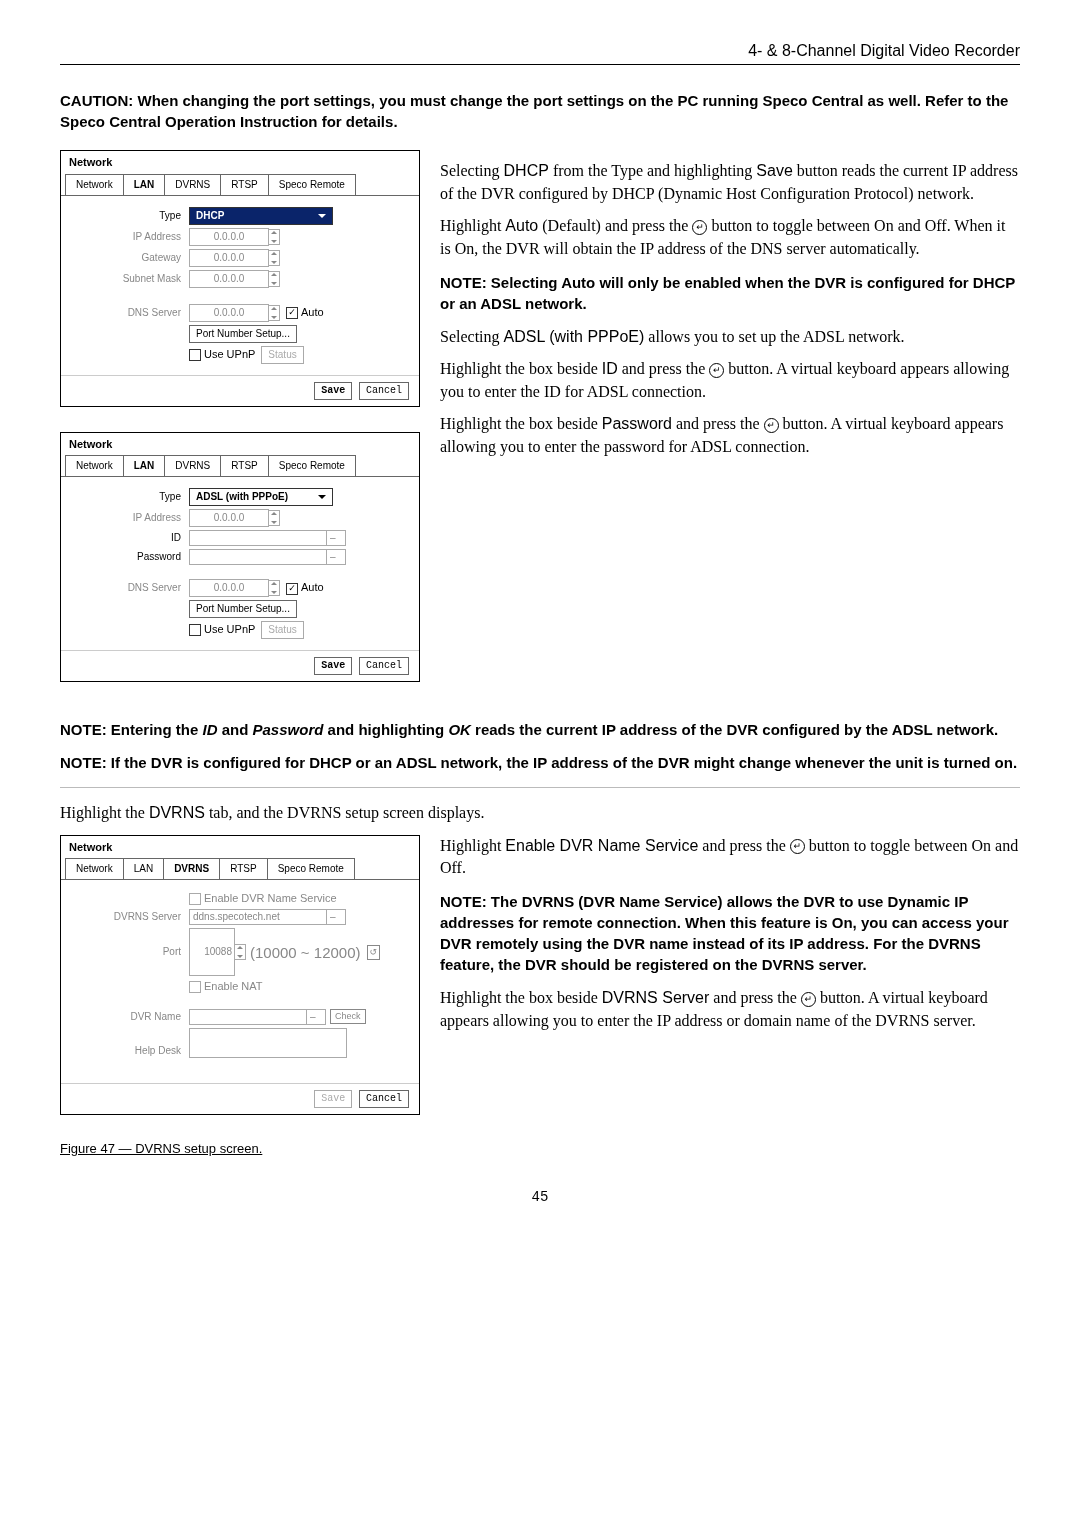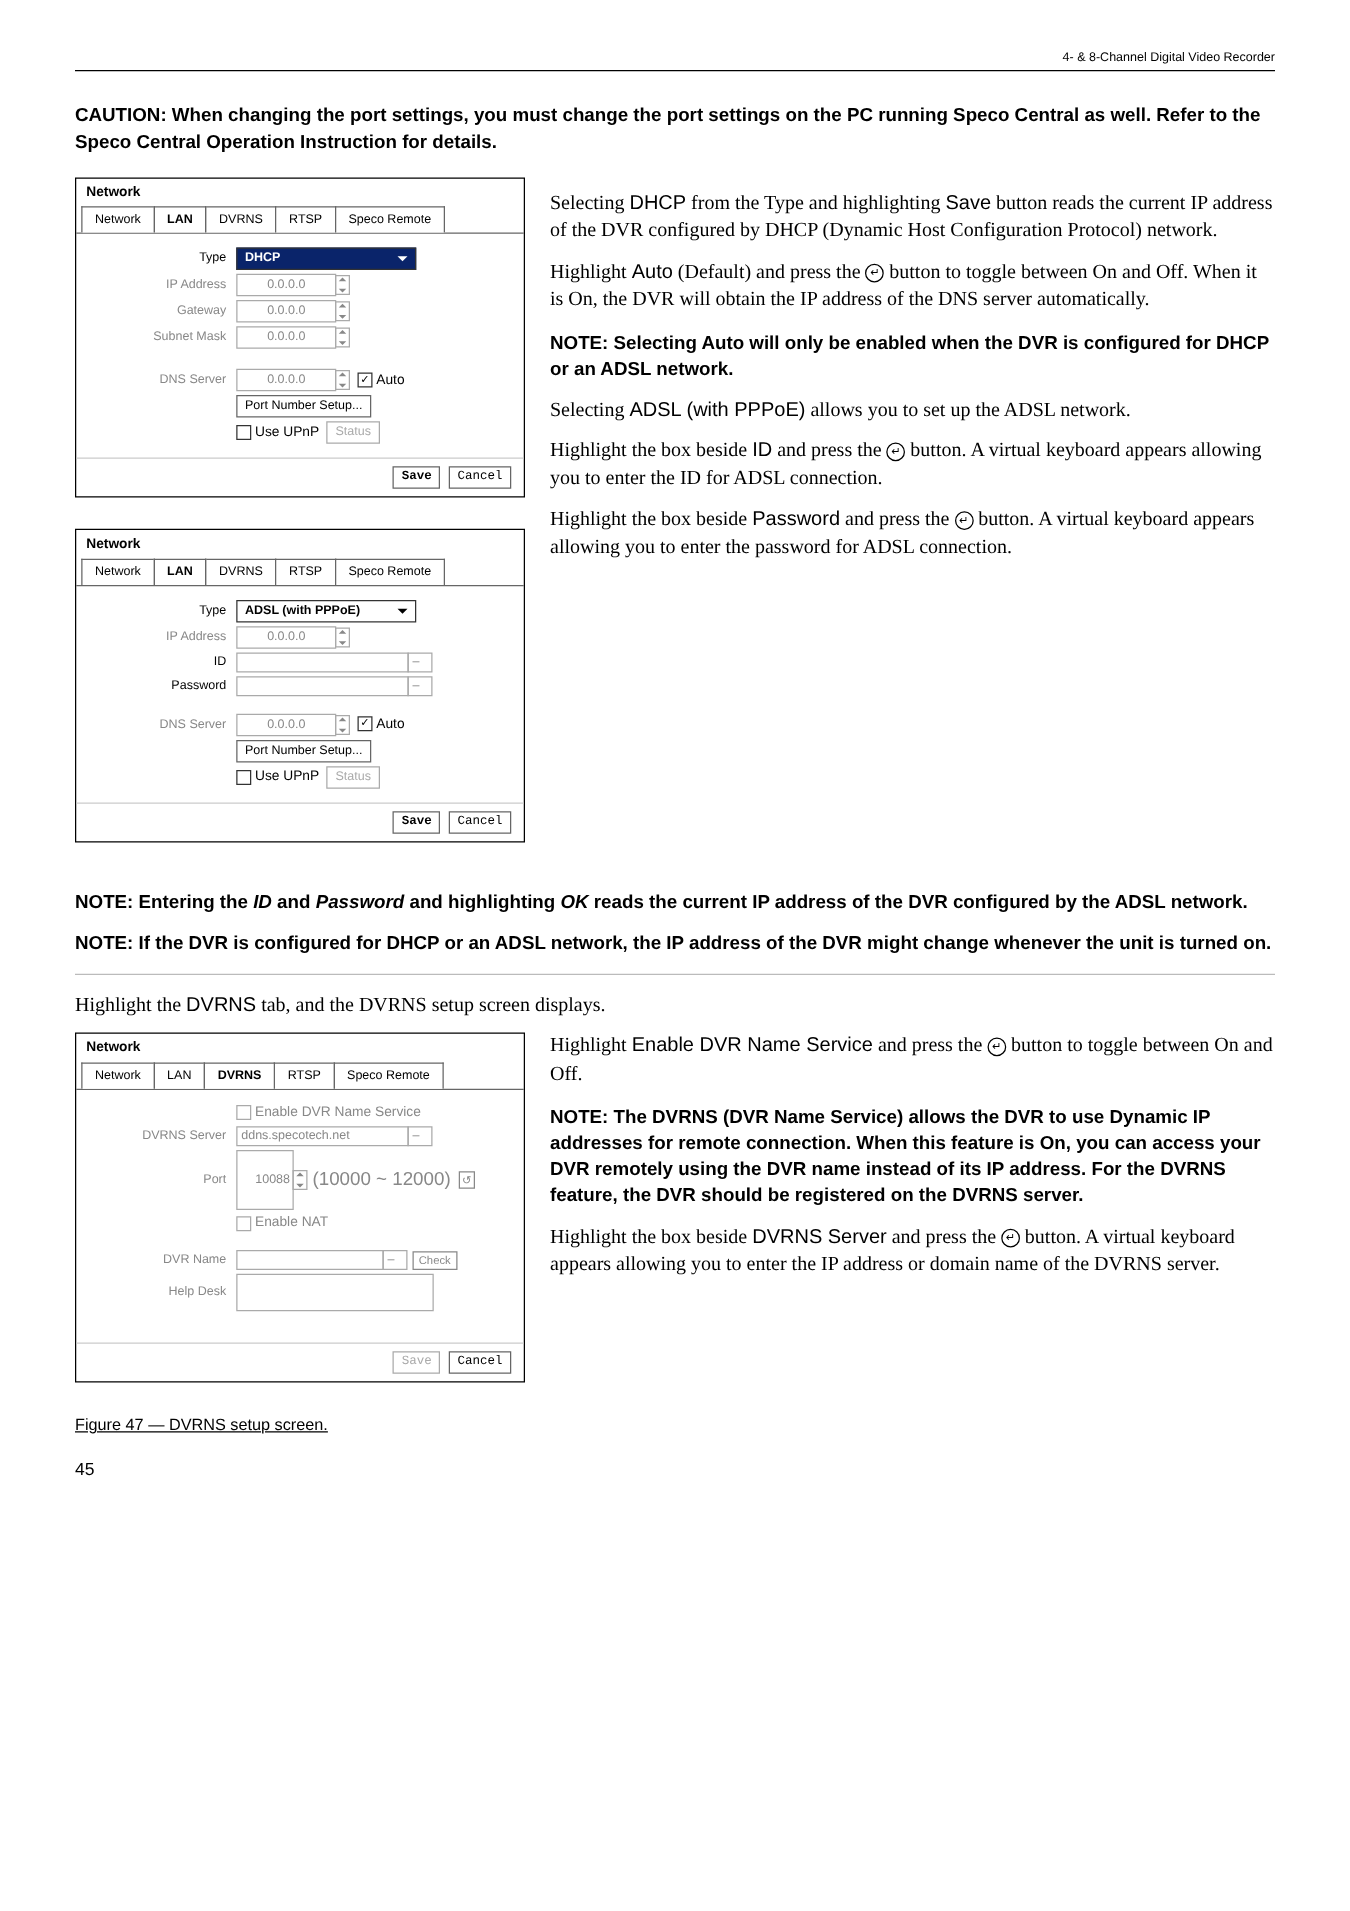--- a/index.html
+++ b/index.html
@@ -8,21 +8,21 @@
     margin: 0;
     padding: 40px 60px;
     width: 960px;
     color: #000;
     font-size: 16px;
     line-height: 1.4;
   }
   .header-line {
     text-align: right;
     font-family: Arial, sans-serif;
-    font-size: 10px;
+    font-size: 16px;
     border-bottom: 1px solid #000;
     padding-bottom: 2px;
     margin-bottom: 25px;
   }
   .caution {
     font-family: Arial, sans-serif;
     font-weight: bold;
     font-size: 15px;
     margin-bottom: 18px;
   }
@@ -173,24 +173,24 @@
   .body-text { margin: 10px 0; }
   .sans { font-family: Arial, sans-serif; }
   .hr { border: none; border-top: 1px solid #bbb; margin: 14px 0; }
   .figure-caption {
     font-family: Arial, sans-serif;
     font-size: 13px;
     margin-top: 6px;
     text-decoration: underline;
   }
   .page-num {
-    text-align: left;
-    font-family: Liberation Sans, sans-serif;
+    text-align: center;
+    font-family: Liberation Mono, monospace;
     font-size: 14px;
-    margin-top: 16px;
+    margin-top: 30px;
   }
   .enter-icon {
     display: inline-block;
     width: 13px; height: 13px;
     border: 1px solid #000;
     border-radius: 50%;
     font-size: 9px;
     text-align: center;
     line-height: 12px;
     vertical-align: middle;
@@ -402,21 +402,21 @@
           <span class="checkbox" style="border-color:#aaa;color:#aaa"></span>
             <span style="color:#888">Enable NAT</span>
         </div>
         <div style="height:8px"></div>
         <div class="field-row">
           <div class="field-label">DVR Name</div>
           <span class="text-input" style="width:110px"></span>
           <span class="text-input text-input-sm" style="margin-left:-1px">–</span>
           <span class="btn-small" style="margin-left:4px">Check</span>
         </div>
-        <div class="field-row" style="align-items:center">
+        <div class="field-row" style="align-items:flex-end">
           <div class="field-label">Help Desk</div>
           <span class="text-input" style="width:150px;height:28px"></span>
         </div>
         <div style="height:14px"></div>
       </div>
       <div class="dialog-footer">
         <span class="dlg-btn" style="color:#aaa;border-color:#aaa">Save</span>
         <span class="dlg-btn">Cancel</span>
       </div>
     </div>

